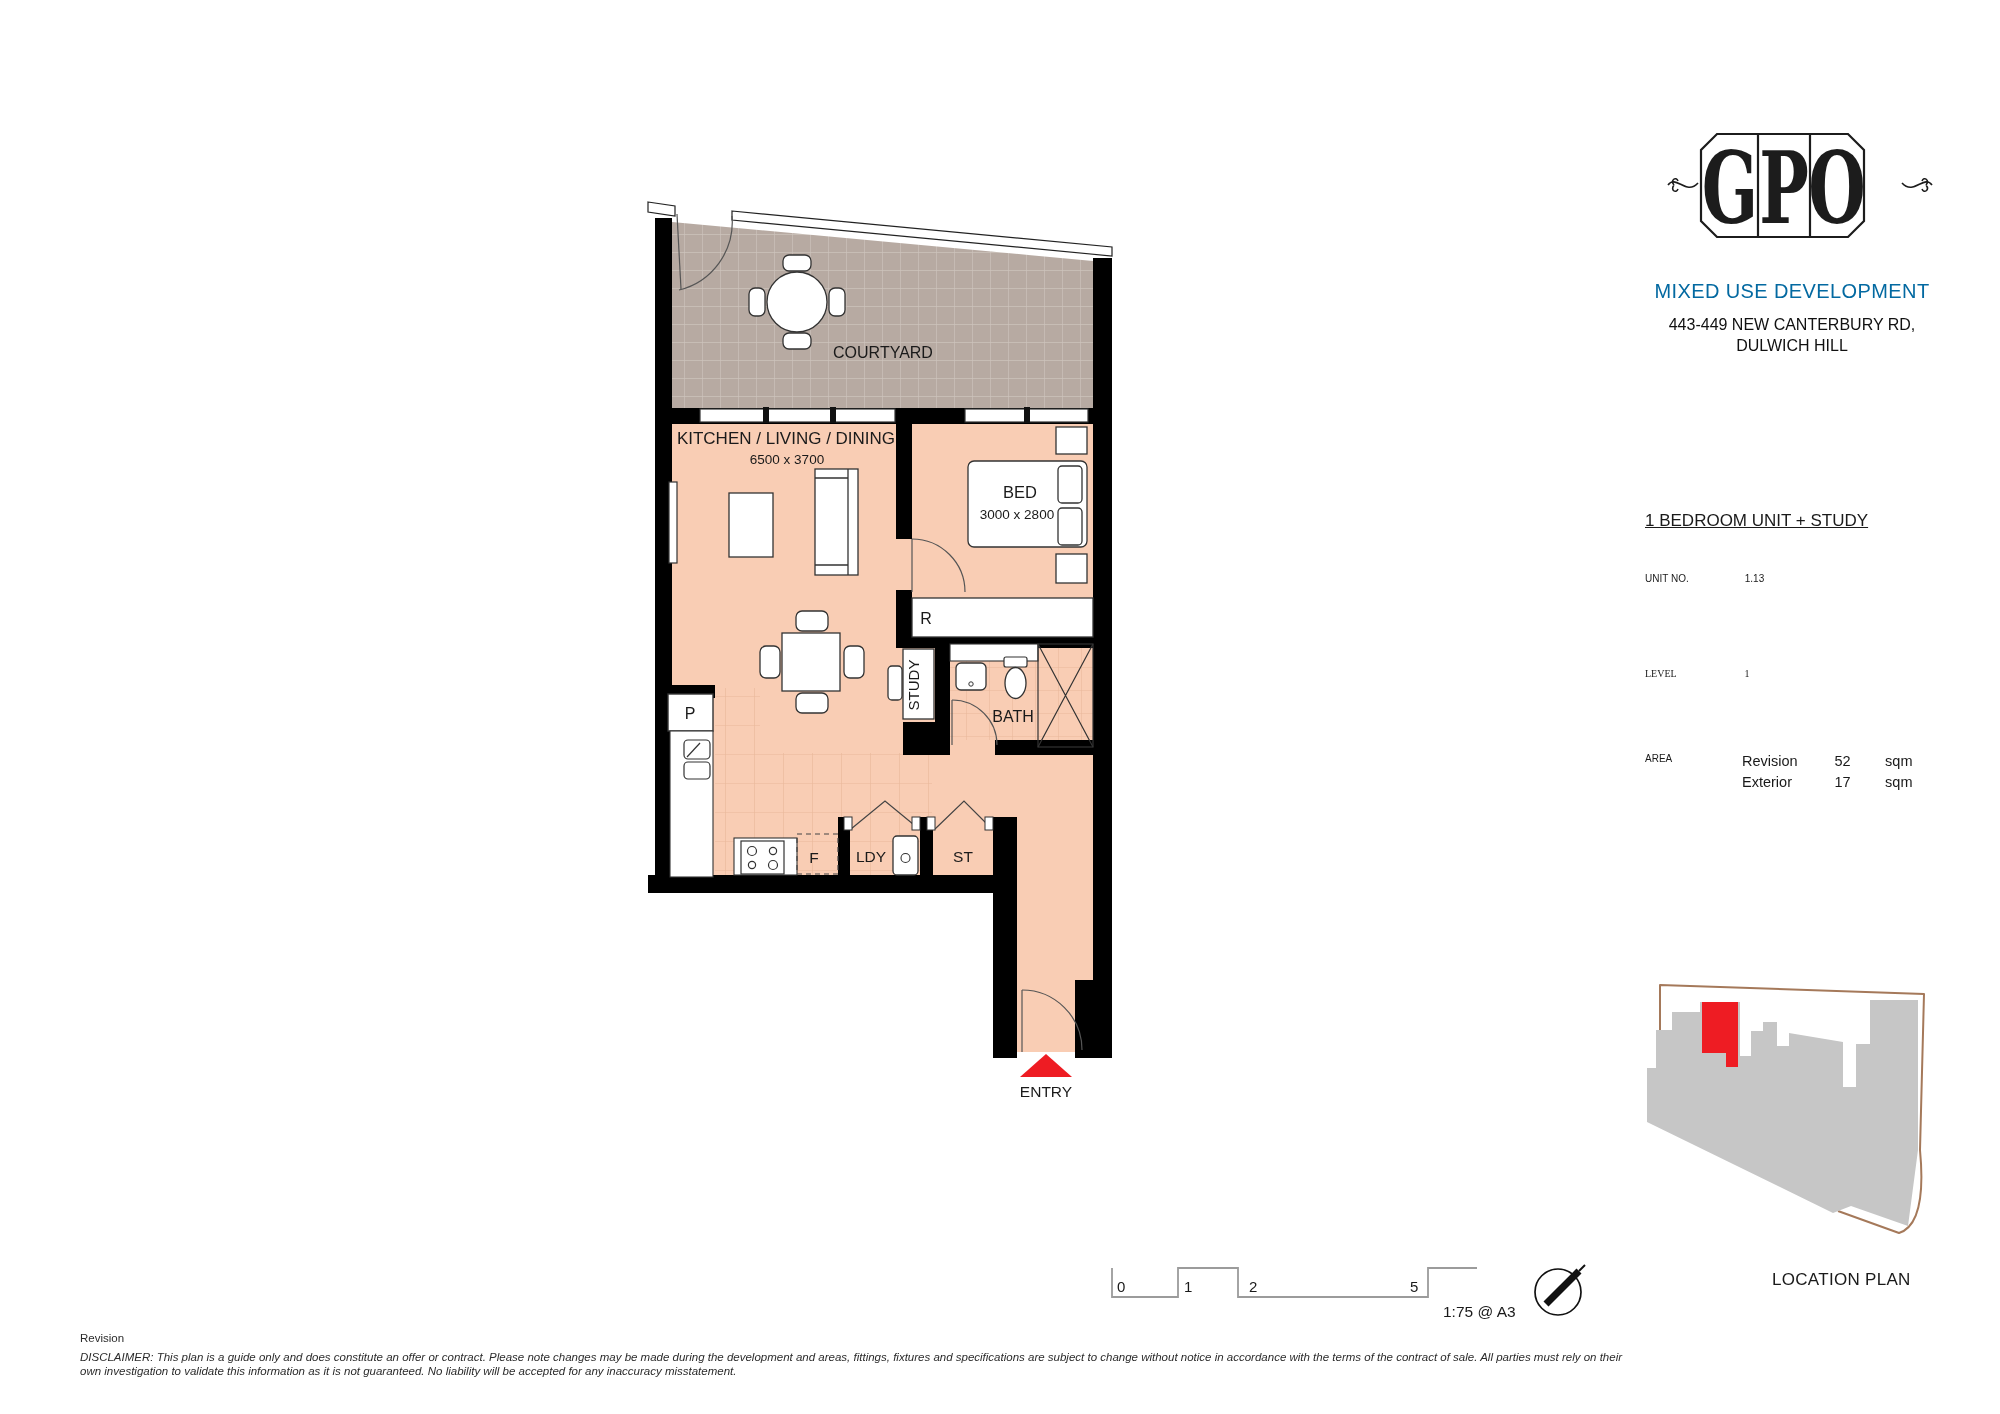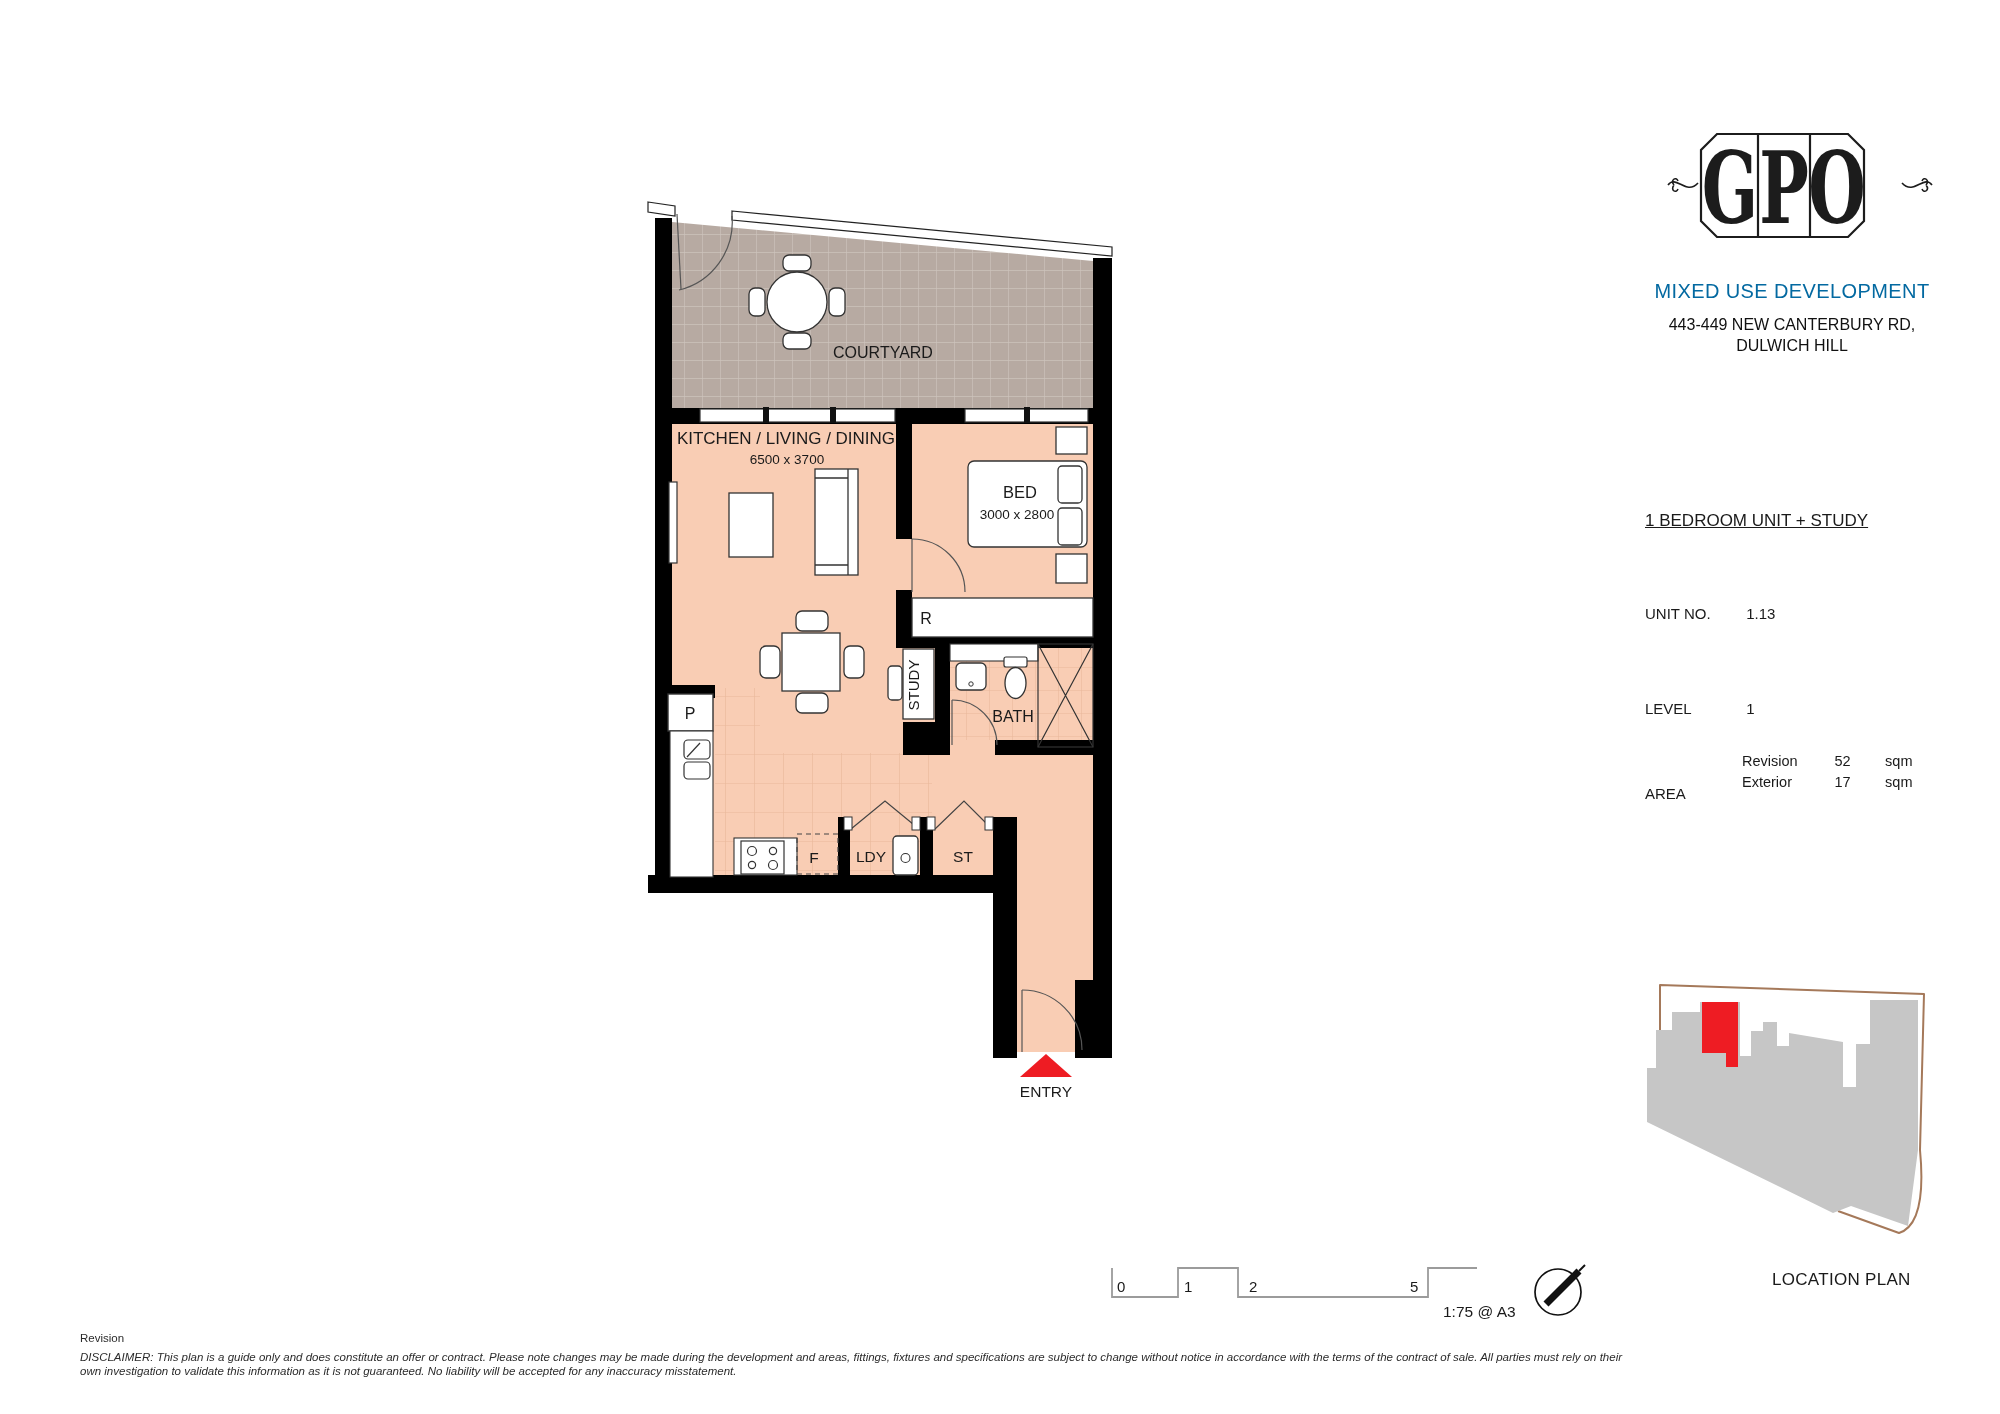--- a/index.html
+++ b/index.html
@@ -5,21 +5,21 @@
   html,body{margin:0;padding:0;background:#ffffff;}
   .canvas{position:relative;width:2000px;height:1414px;background:#fff;overflow:hidden;
           font-family:"Liberation Sans",sans-serif;color:#1a1a1a;}
   .abs{position:absolute;}
   svg text{font-family:"Liberation Sans",sans-serif;fill:#1a1a1a;}
   .logo-letter{font-family:"DejaVu Serif",serif;font-weight:bold;fill:#1c1c1c;}
   .project-title{left:1640px;top:280px;width:304px;text-align:center;
                  font-size:20px;letter-spacing:.4px;color:#0369a1;}
   .address{left:1640px;top:314px;width:304px;text-align:center;font-size:16px;line-height:21px;color:#111;}
   .unit-type{left:1645px;top:511px;font-size:17px;text-decoration:underline;}
-  .info-row{font-size:15px;margin-top:32px;}
+  .info-row{font-size:10px;}
   .info-label{display:inline-block;width:97px;}
   .area-row{position:absolute;left:1742px;font-size:14.5px;}
   .area-name{display:inline-block;width:80px;}
   .area-val{display:inline-block;width:33px;text-align:center;}
   .area-unit{display:inline-block;margin-left:22px;}
   .loc-label{left:1772px;top:1270px;font-size:17px;letter-spacing:.3px;}
   .revision{left:80px;top:1332px;font-size:11.5px;color:#2b2b2b;}
   .disc{left:80px;font-size:11.5px;color:#2b2b2b;white-space:nowrap;font-style:italic;}
 </style>
 </head>
@@ -226,21 +226,21 @@
     <div>DULWICH HILL</div>
   </div>
 
   <div class="abs unit-type">1 BEDROOM UNIT + STUDY</div>
 
   <div class="abs info-row" style="left:1645px;top:573px;">
     <span class="info-label">UNIT NO.</span>
     <span>1.13</span>
   </div>
 
-  <div class="abs info-row" style="left:1645px;top:668px;">
+  <div class="abs info-row" style="left:1645px;top:668px;font-family:Liberation Serif, serif;">
     <span class="info-label">LEVEL</span>
     <span>1</span>
   </div>
 
   <div class="abs info-row" style="left:1645px;top:753px;">AREA</div>
   <div class="area-row" style="top:753px;">
     <span class="area-name">Revision</span>
     <span class="area-val">52</span>
     <span class="area-unit">sqm</span>
   </div>

